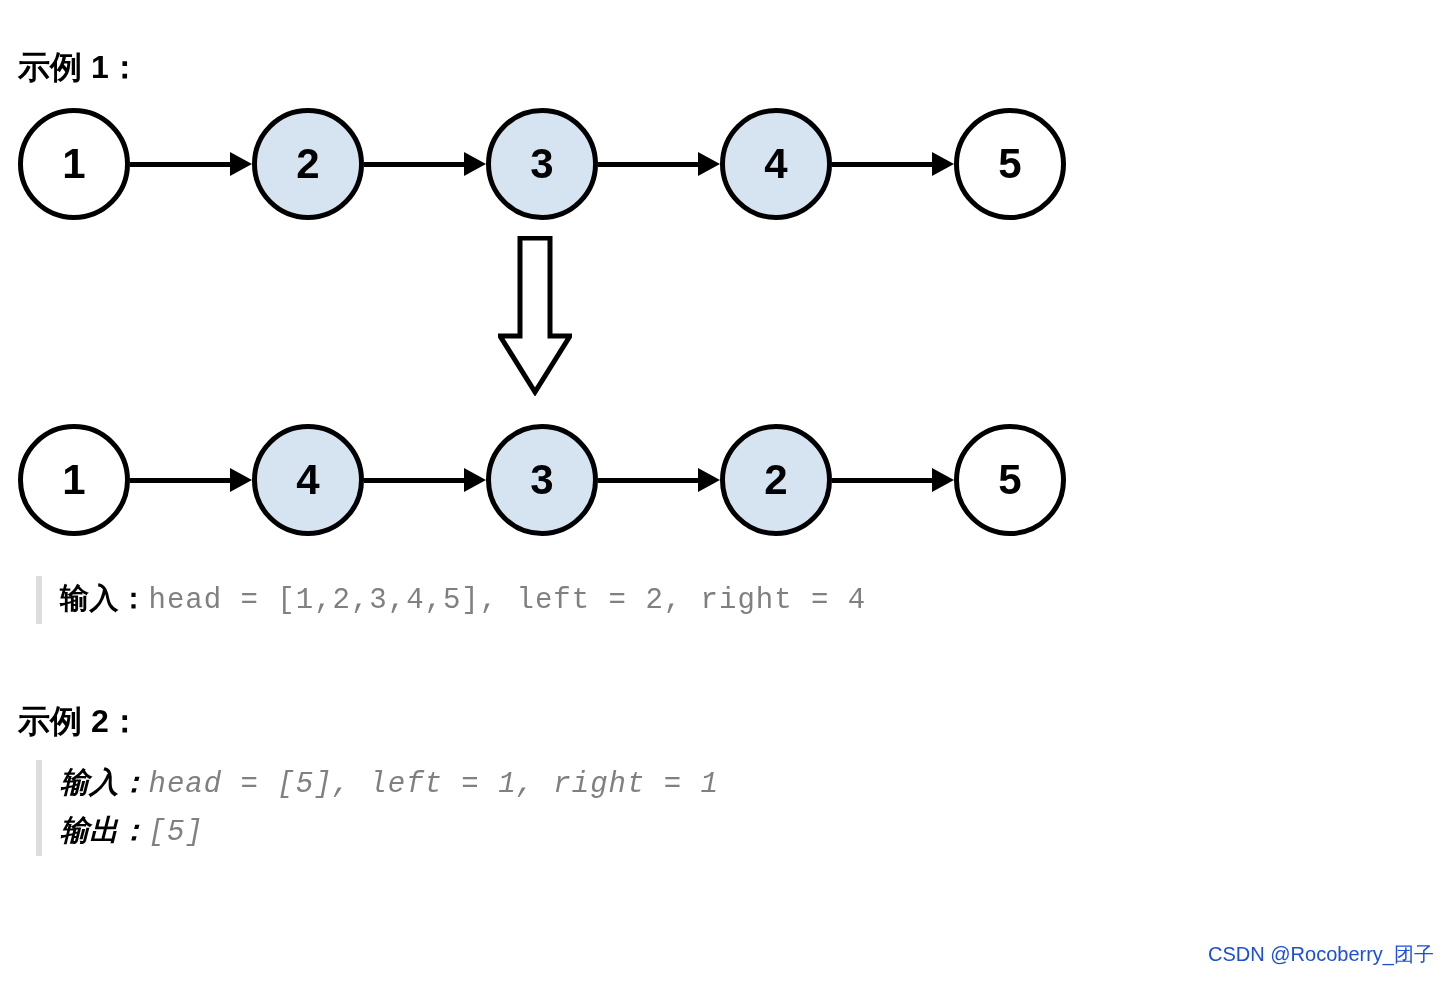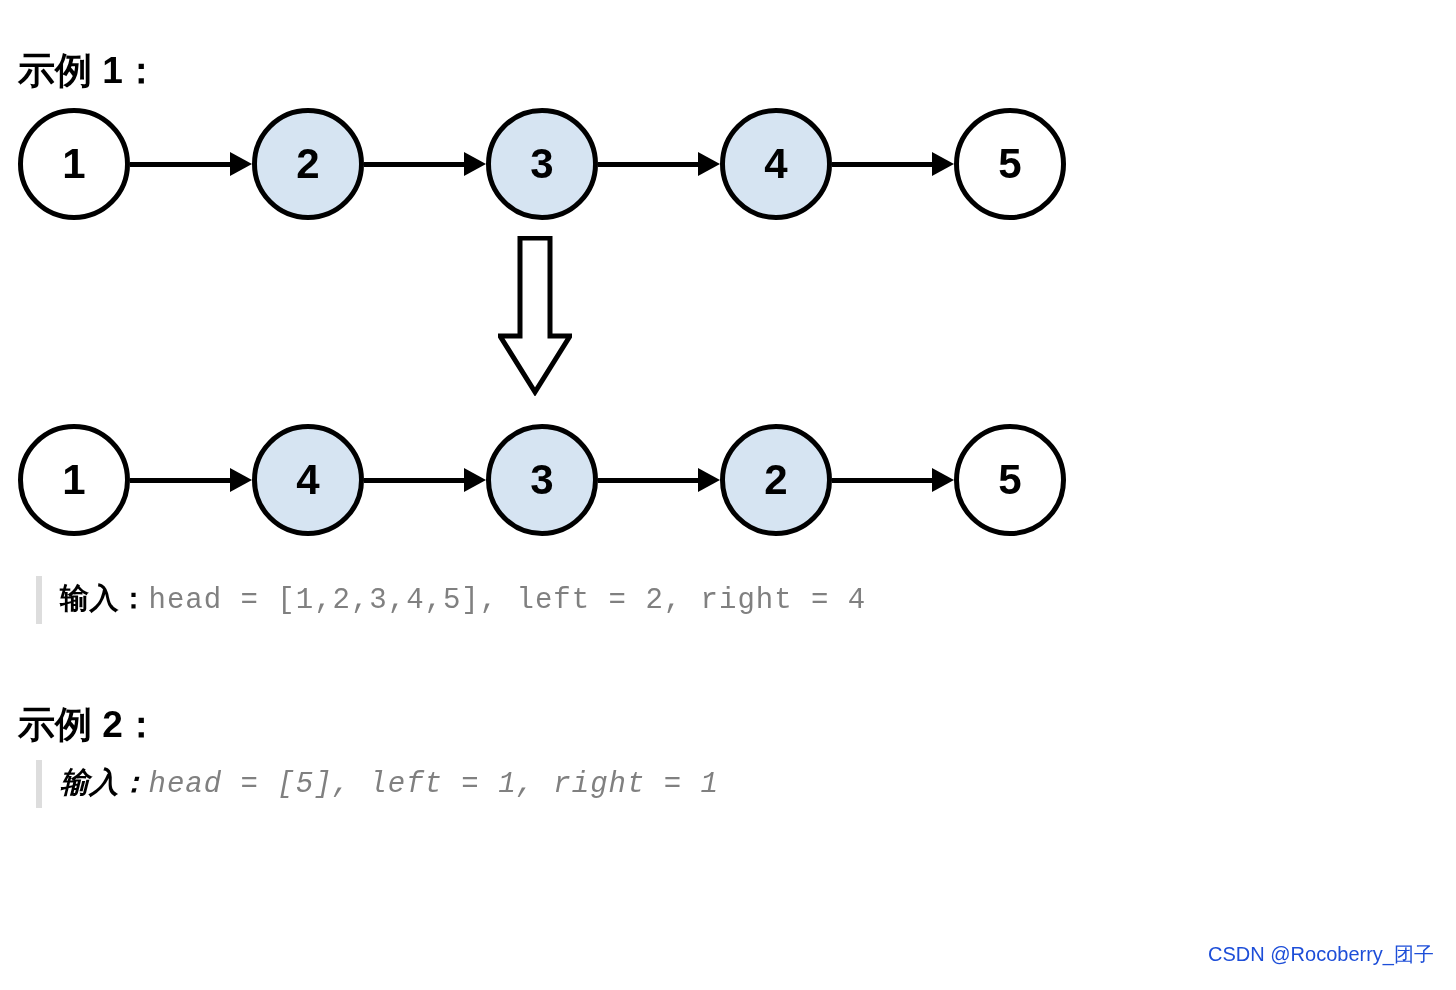--- a/index.html
+++ b/index.html
@@ -6,21 +6,21 @@
   body {
     font-family: -apple-system, "Helvetica Neue", Arial, "PingFang SC", "Microsoft YaHei", sans-serif;
     background: #ffffff;
     width: 1456px;
     height: 990px;
     position: relative;
     color: #000;
   }
   .heading {
     font-weight: 700;
-    font-size: 37px;
+    font-size: 32px;
     color: #000;
     position: absolute;
   }
   .heading-1 { left: 18px; top: 46px; }
   .heading-2 { left: 18px; top: 700px; }
 
   .list-row {
     position: absolute;
     left: 18px;
     display: flex;
@@ -166,15 +166,18 @@
     <span class="io-label">输入：</span><span class="io-value">head = [1,2,3,4,5], left = 2, right = 4</span>
   </div>
 </div>
 
 <div class="heading heading-2">示例 2：</div>
 
 <div class="io-block io-2">
   <div>
     <span class="io-label">输入：</span><span class="io-value">head = [5], left = 1, right = 1</span>
   </div>
+  <div>
+    <span class="io-label">输出：</span><span class="io-value">[5]</span>
+  </div>
 </div>
 
 <div class="watermark">CSDN @Rocoberry_团子</div>
 
 </body></html>

